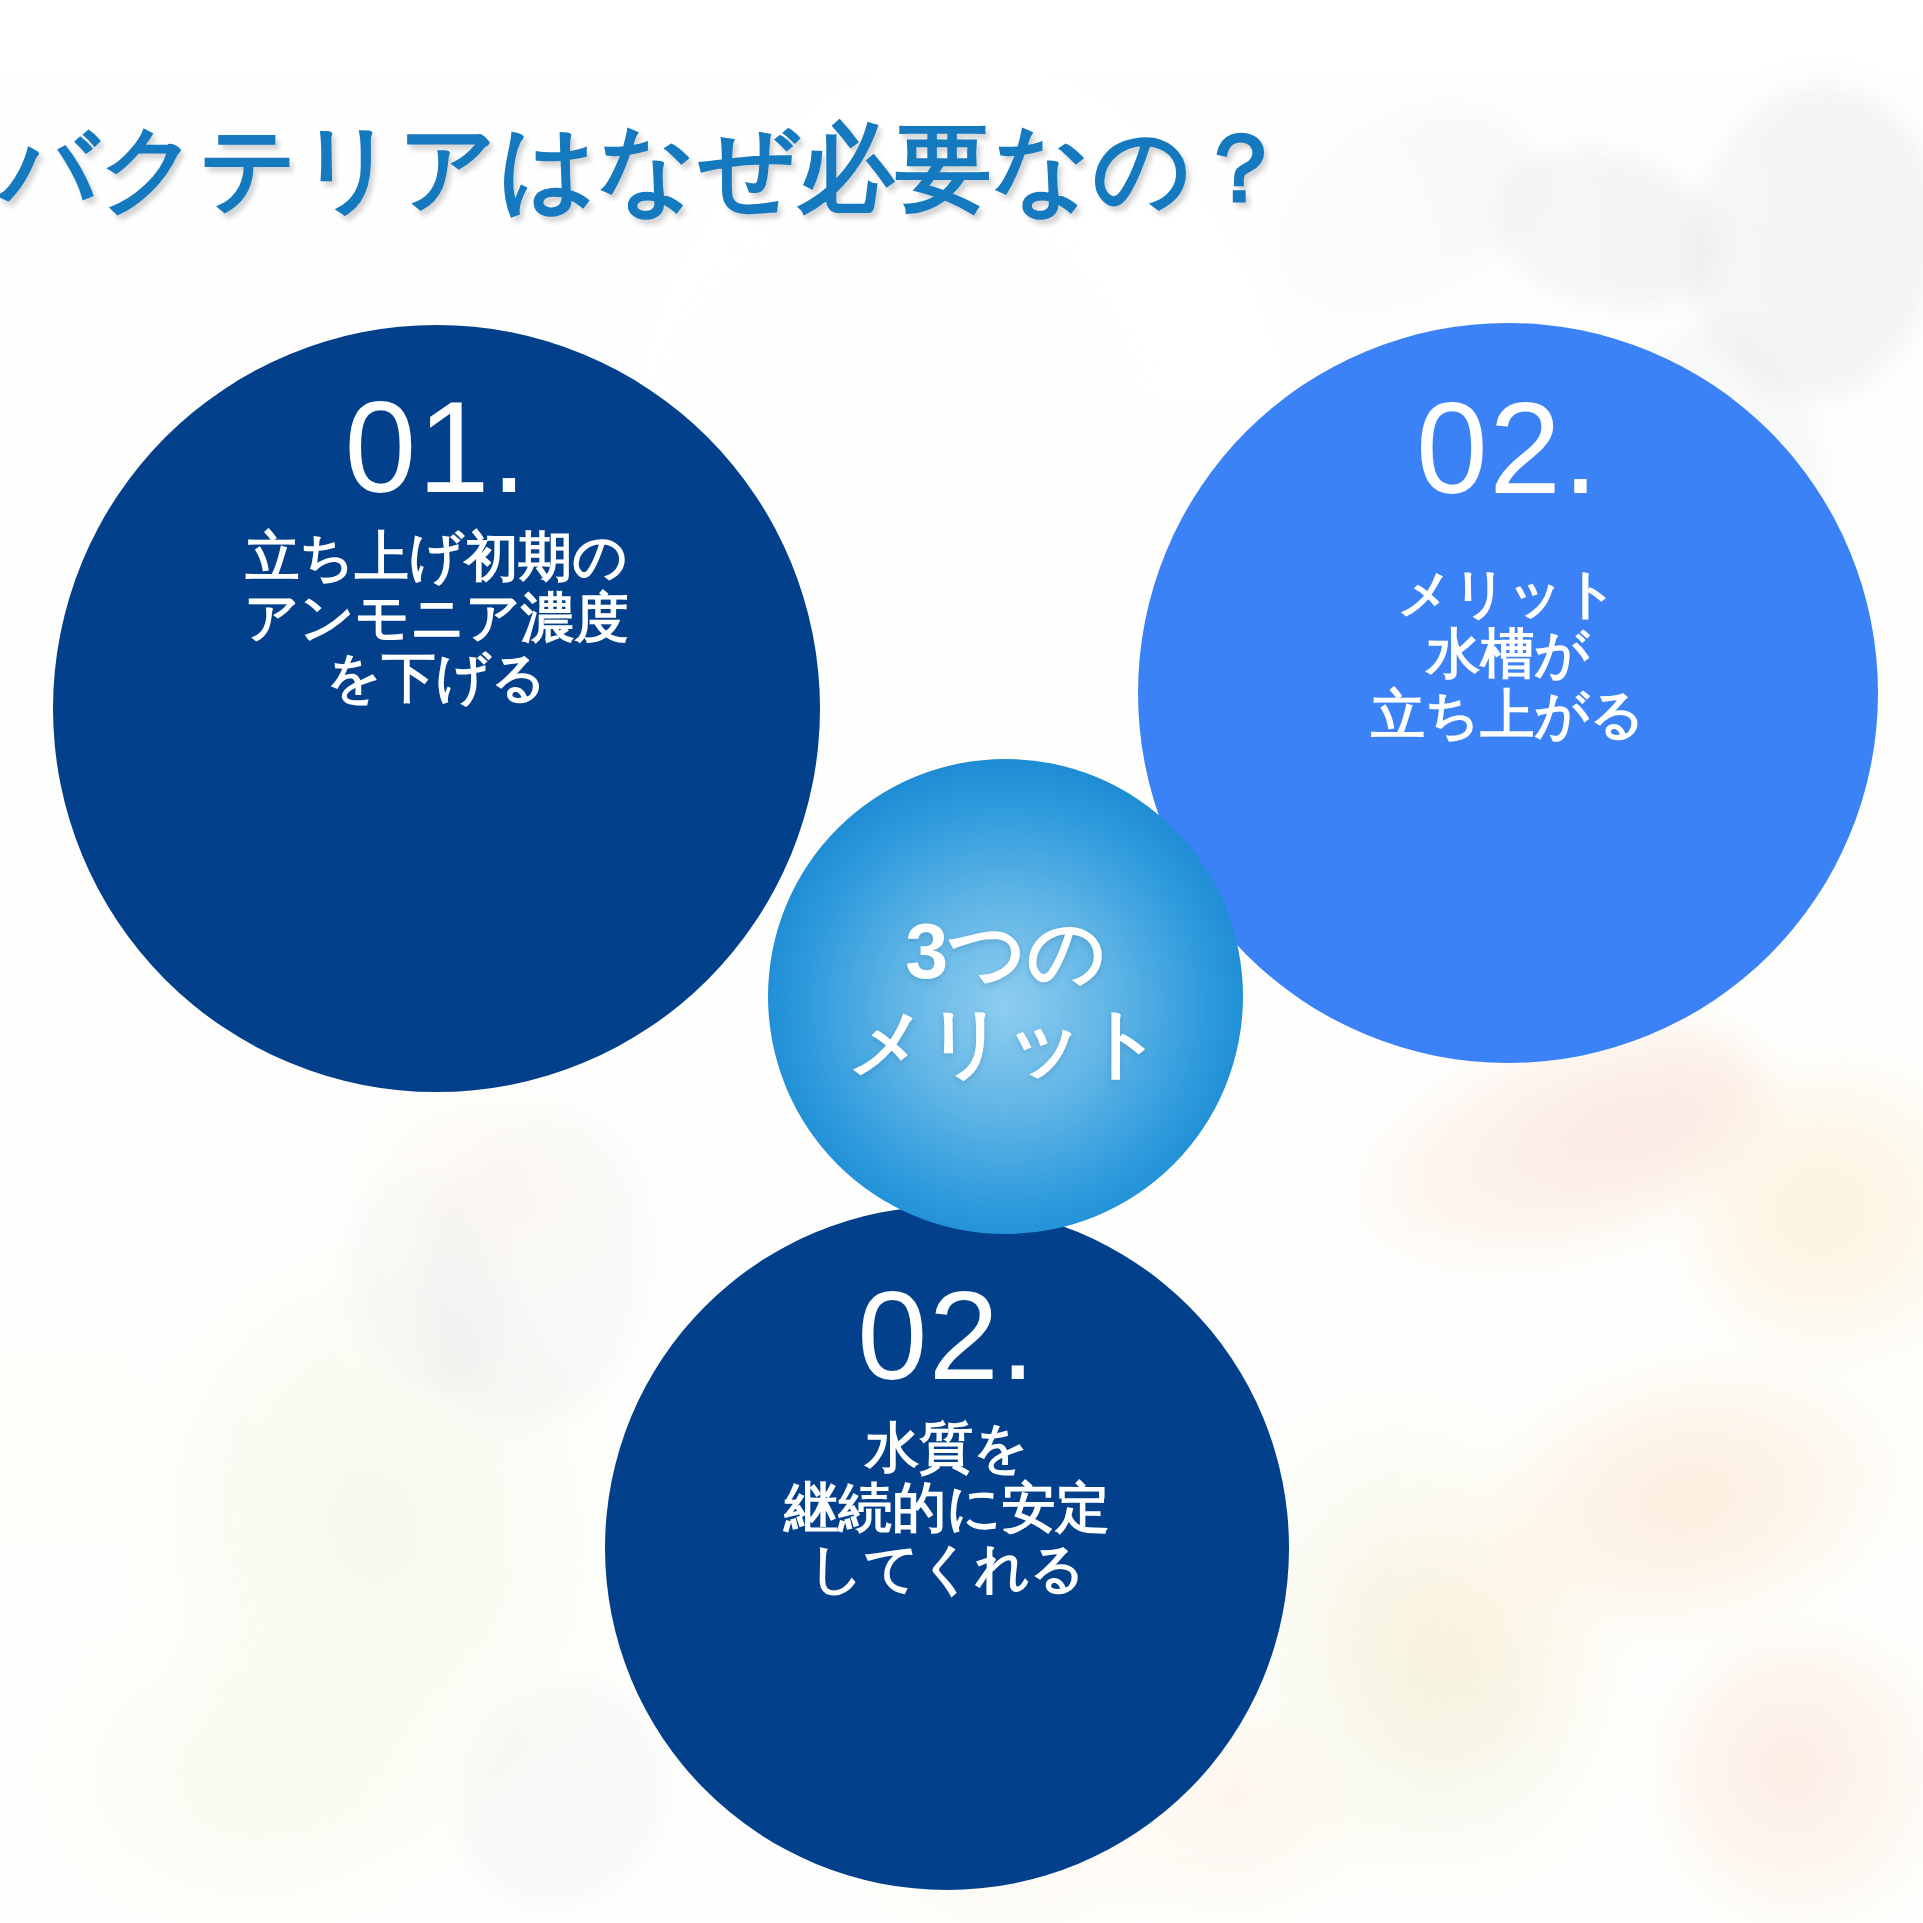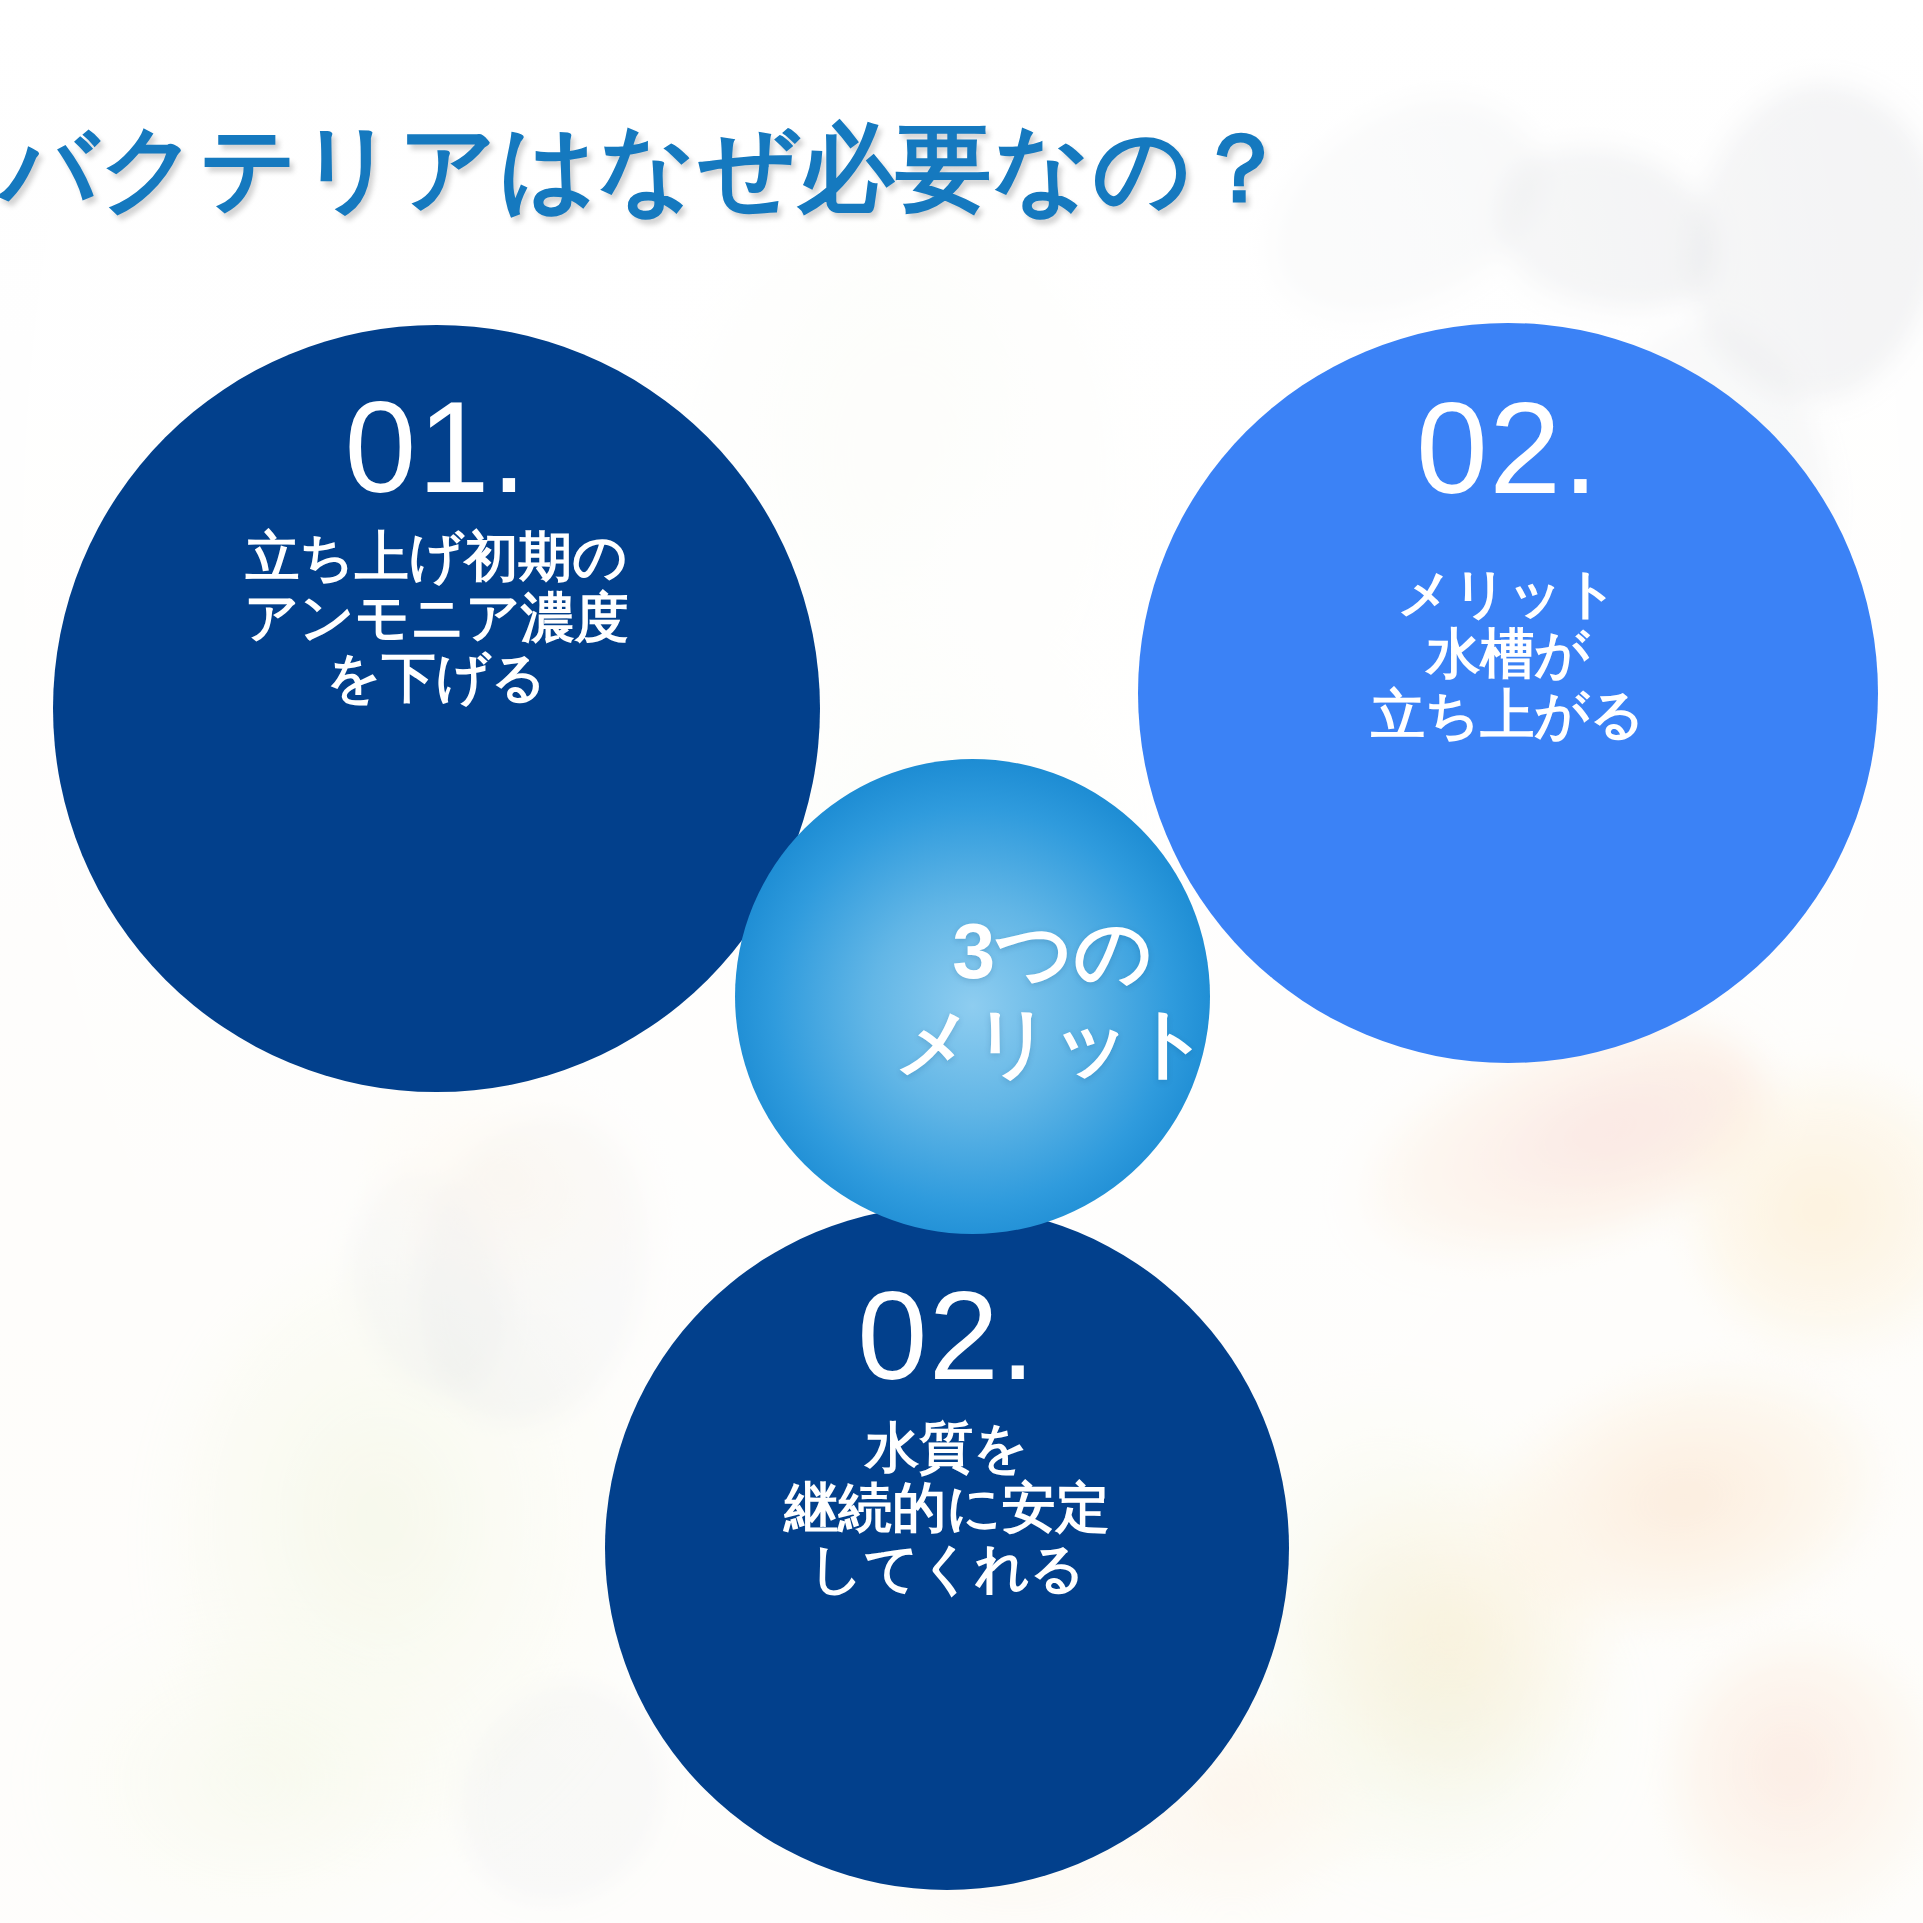--- a/index.html
+++ b/index.html
@@ -192,27 +192,27 @@
   #bubble-03 {
     left: 605px; top: 1206px; width: 684px; height: 684px;
     padding-top: 72px;
   }
   #bubble-03 .lines { margin-top: 23px; }
   #bubble-03 .num { font-size: 126px; }
 
   
   #bubble-center {
     position: absolute;
-    left: 735px; top: 759px;
+    left: 768px; top: 759px;
     width: 475px; height: 475px;
     border-radius: 50%;
     z-index: 5;
     display: flex;
     align-items: center;
-    justify-content: flex-end;
+    justify-content: center;
     color: #ffffff;
     text-align: center;
     background:
       radial-gradient(circle at 50% 52%,
         #8ecdf0 0%,
         #62b6e6 30%,
         #2f9bdd 58%,
         #1384ce 80%,
         #0a76c2 100%);
   }

